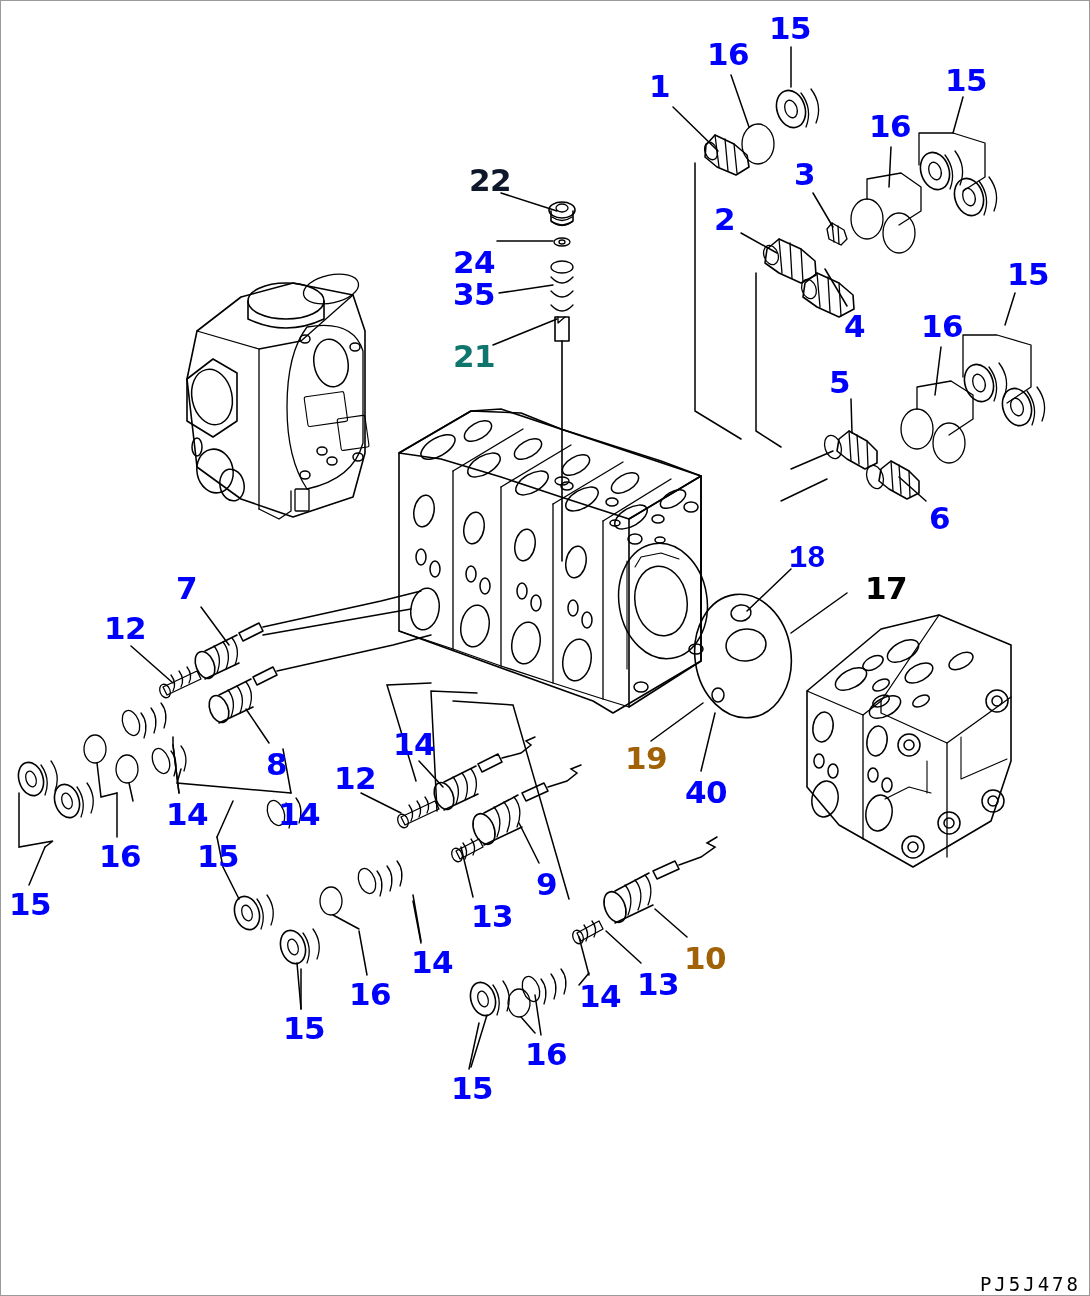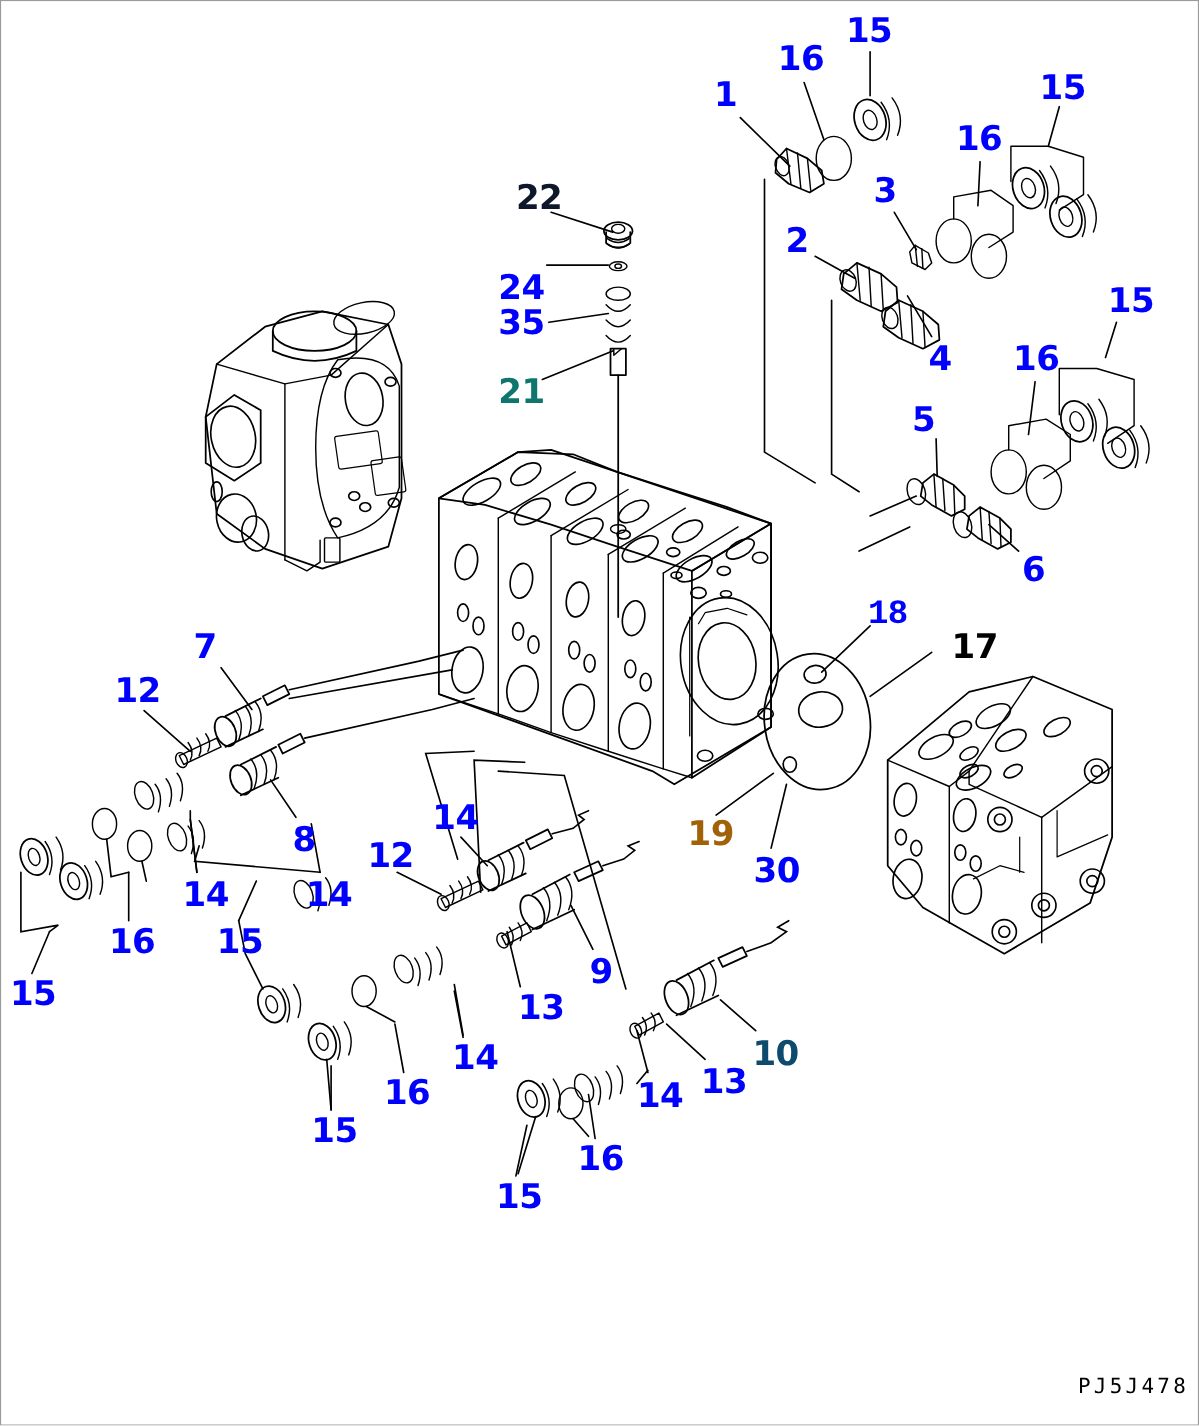--- a/index.html
+++ b/index.html
@@ -20,21 +20,21 @@
     font-family:"DejaVu Sans",sans-serif;
     font-weight:bold;
     font-size:31px;
     line-height:31px;
     letter-spacing:-0.5px;
     white-space:nowrap;
     user-select:none;
   }
   #drawcode{
     position:absolute;
-    right:8px;bottom:24px;
+    right:8px;bottom:0;
     color:#000000;
     font-family:"DejaVu Sans Mono","Liberation Mono",monospace;
     font-size:19px;
     letter-spacing:3px;
     white-space:nowrap;
     margin-top:24px;
   }
   .ln{fill:none;stroke:#000000;stroke-width:1.6;stroke-linecap:round;stroke-linejoin:round;}
   .ln2{fill:none;stroke:#000000;stroke-width:1.3;stroke-linecap:round;stroke-linejoin:round;}
   .lead{fill:none;stroke:#000000;stroke-width:1.5;stroke-linecap:round;}
@@ -476,21 +476,21 @@
   <div id="callout-layer">
       <div class="callout" style="left: 648px; top: 70px; color: rgb(0, 0, 255);">1</div>
       <div class="callout" style="left: 713px; top: 203px; color: rgb(0, 0, 255);">2</div>
       <div class="callout" style="left: 793px; top: 158px; color: rgb(0, 0, 255);">3</div>
       <div class="callout" style="left: 843px; top: 310px; color: rgb(0, 0, 255);">4</div>
       <div class="callout" style="left: 828px; top: 366px; color: rgb(0, 0, 255);">5</div>
       <div class="callout" style="left: 928px; top: 502px; color: rgb(0, 0, 255);">6</div>
       <div class="callout" style="left: 175px; top: 572px; color: rgb(0, 0, 255);">7</div>
       <div class="callout" style="left: 265px; top: 748px; color: rgb(0, 0, 255);">8</div>
       <div class="callout" style="left: 535px; top: 868px; color: rgb(0, 0, 255);">9</div>
-      <div class="callout" style="left: 683px; top: 942px; color: #0c4a6e;">10</div>
+      <div class="callout" style="left: 683px; top: 942px; color: #a16207;">10</div>
       <div class="callout" style="left: 392px; top: 728px; color: rgb(0, 0, 255);">14</div>
       <div class="callout" style="left: 103px; top: 612px; color: rgb(0, 0, 255);">12</div>
       <div class="callout" style="left: 333px; top: 762px; color: rgb(0, 0, 255);">12</div>
       <div class="callout" style="left: 470px; top: 900px; color: rgb(0, 0, 255);">13</div>
       <div class="callout" style="left: 636px; top: 968px; color: rgb(0, 0, 255);">13</div>
       <div class="callout" style="left: 165px; top: 798px; color: rgb(0, 0, 255);">14</div>
       <div class="callout" style="left: 277px; top: 798px; color: rgb(0, 0, 255);">14</div>
       <div class="callout" style="left: 410px; top: 946px; color: rgb(0, 0, 255);">14</div>
       <div class="callout" style="left: 578px; top: 980px; color: rgb(0, 0, 255);">14</div>
       <div class="callout" style="left: 768px; top: 12px; color: rgb(0, 0, 255);">15</div>
@@ -502,21 +502,21 @@
       <div class="callout" style="left: 450px; top: 1072px; color: rgb(0, 0, 255);">15</div>
       <div class="callout" style="left: 706px; top: 38px; color: rgb(0, 0, 255);">16</div>
       <div class="callout" style="left: 868px; top: 110px; color: rgb(0, 0, 255);">16</div>
       <div class="callout" style="left: 920px; top: 310px; color: rgb(0, 0, 255);">16</div>
       <div class="callout" style="left: 98px; top: 840px; color: rgb(0, 0, 255);">16</div>
       <div class="callout" style="left: 348px; top: 978px; color: rgb(0, 0, 255);">16</div>
       <div class="callout" style="left: 524px; top: 1038px; color: rgb(0, 0, 255);">16</div>
       <div class="callout" style="left: 828px; top: 572px; color: #000000; margin-left: 36px;">17</div>
       <div class="callout" style="left: 788px; top: 542px; color: rgb(0, 0, 255); font-family: Liberation Mono, monospace;">18</div>
       <div class="callout" style="left: 624px; top: 742px; color: #a16207;">19</div>
-      <div class="callout" style="left: 684px; top: 776px; color: rgb(0, 0, 255);">30</div>
+      <div class="callout" style="left: 684px; top: 776px; color: rgb(0, 0, 255);">40</div>
       <div class="callout" style="left: 452px; top: 340px; color: #0f766e;">21</div>
       <div class="callout" style="left: 468px; top: 164px; color: #0f172a;">22</div>
       <div class="callout" style="left: 452px; top: 278px; color: rgb(0, 0, 255);">35</div>
       <div class="callout" style="left: 452px; top: 222px; color: rgb(0, 0, 255); margin-top: 24px;">24</div>
     </div>
 
   <div id="drawcode">PJ5J478</div>
 
 </div>
 

